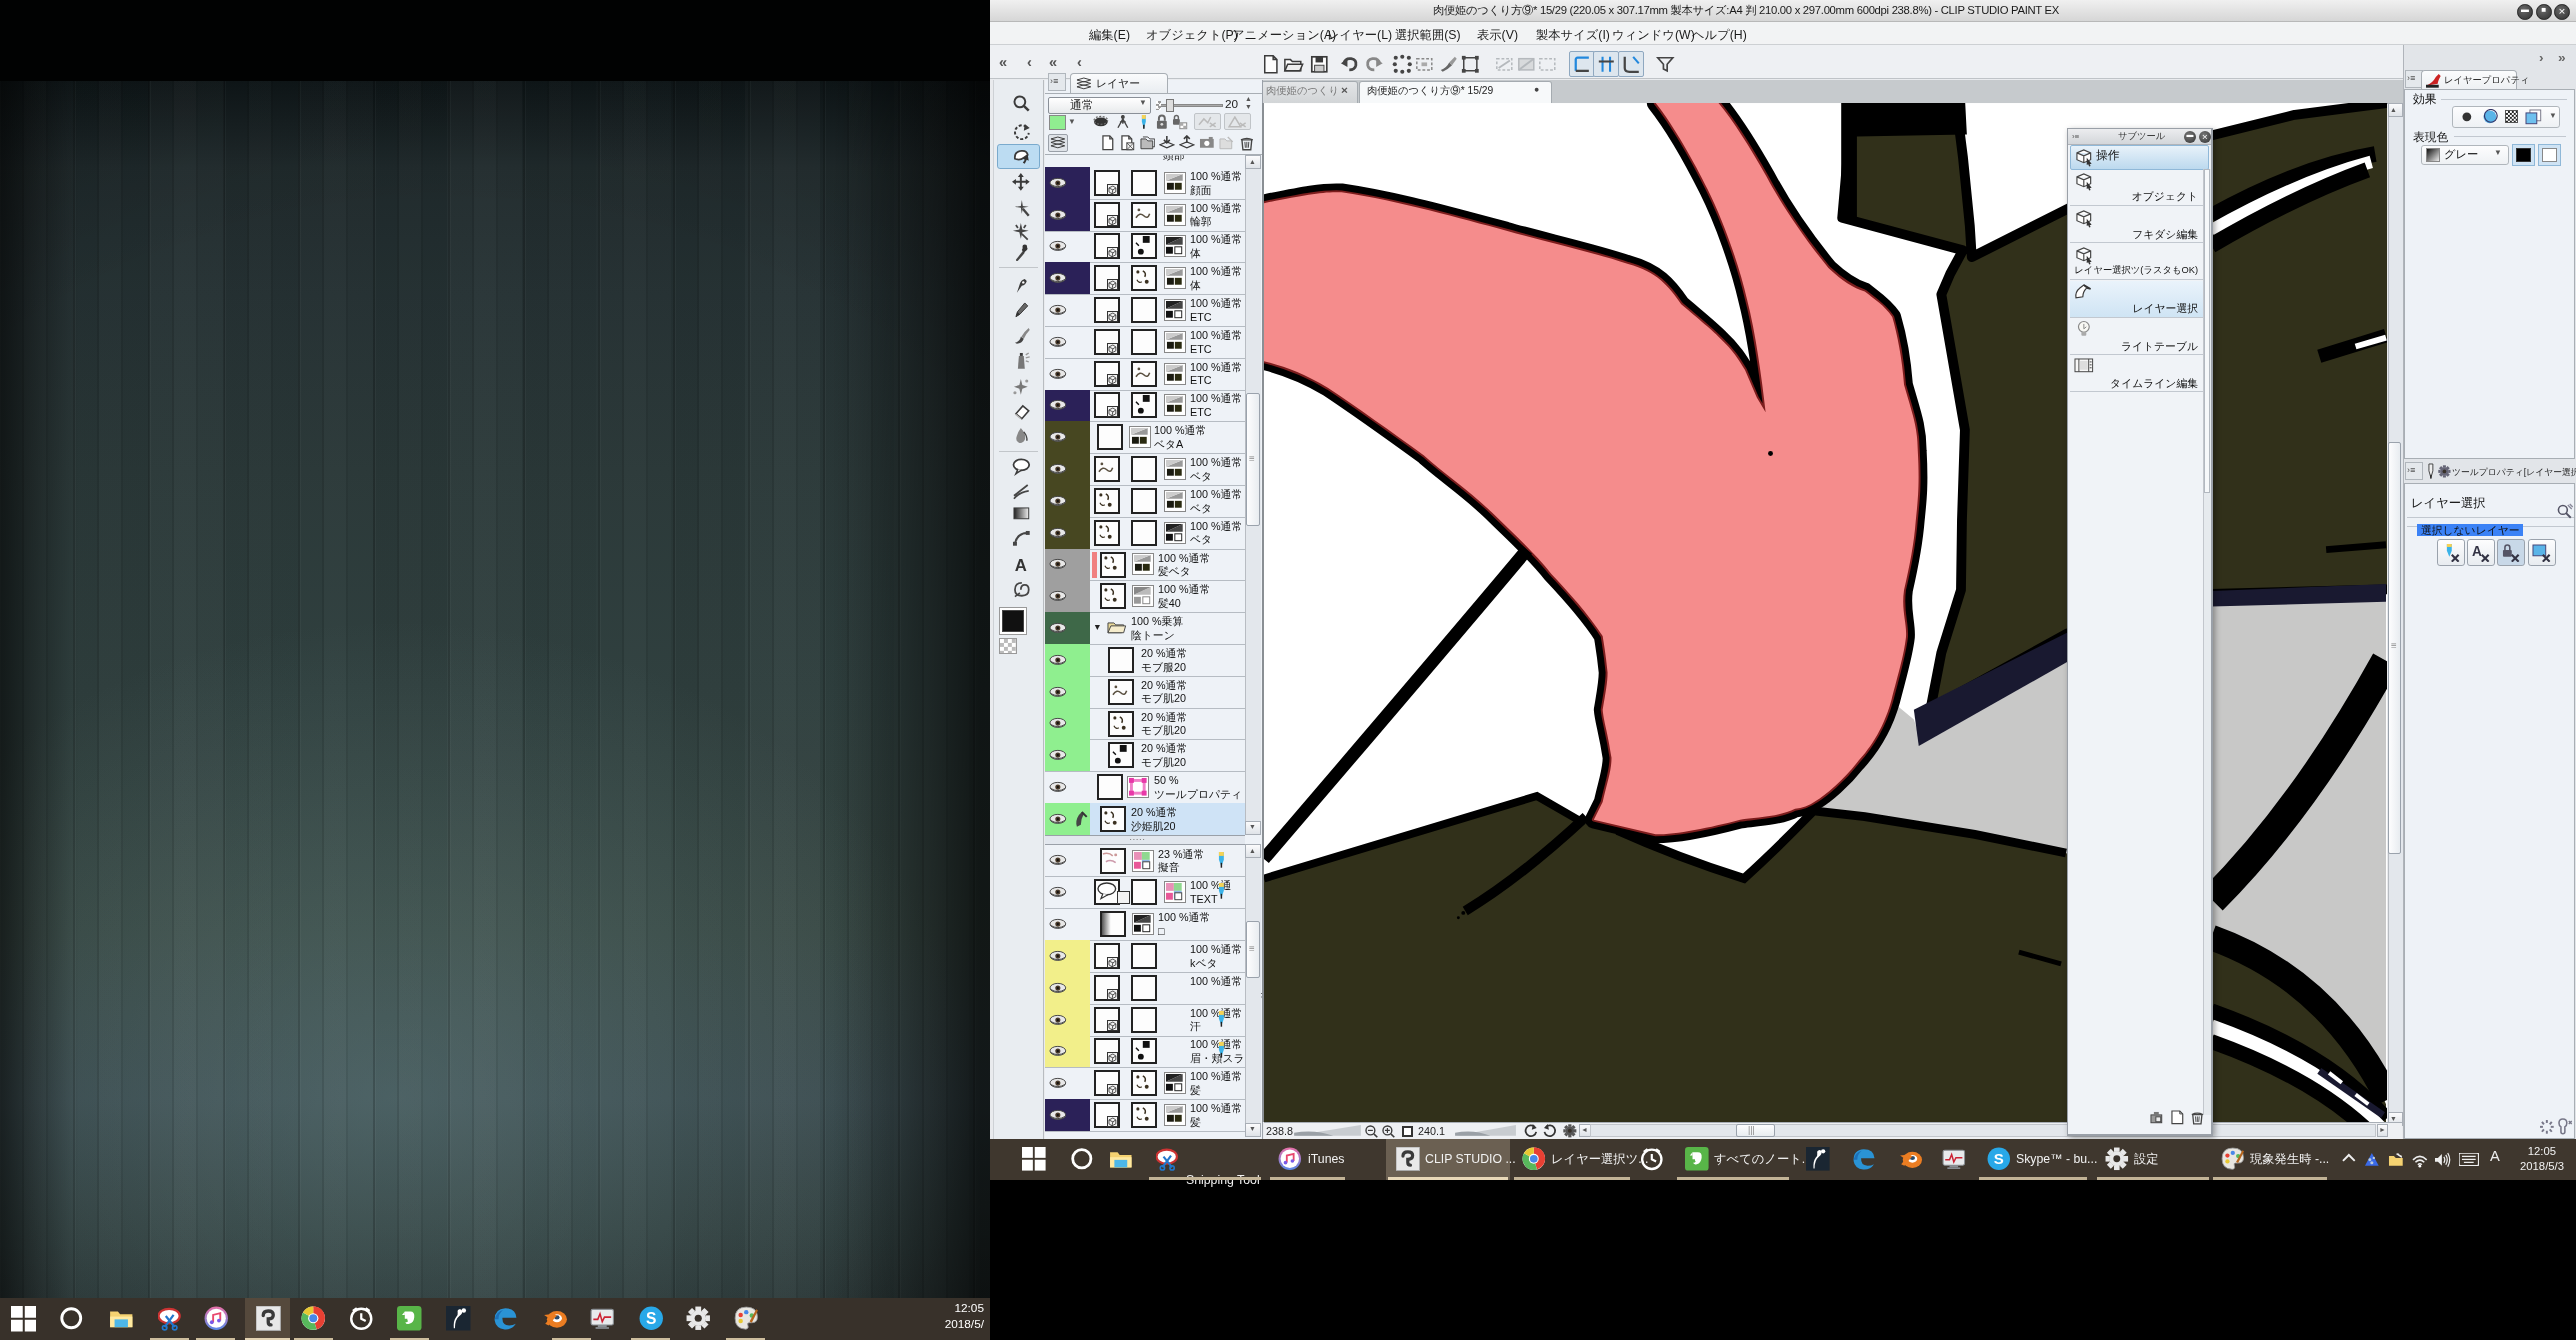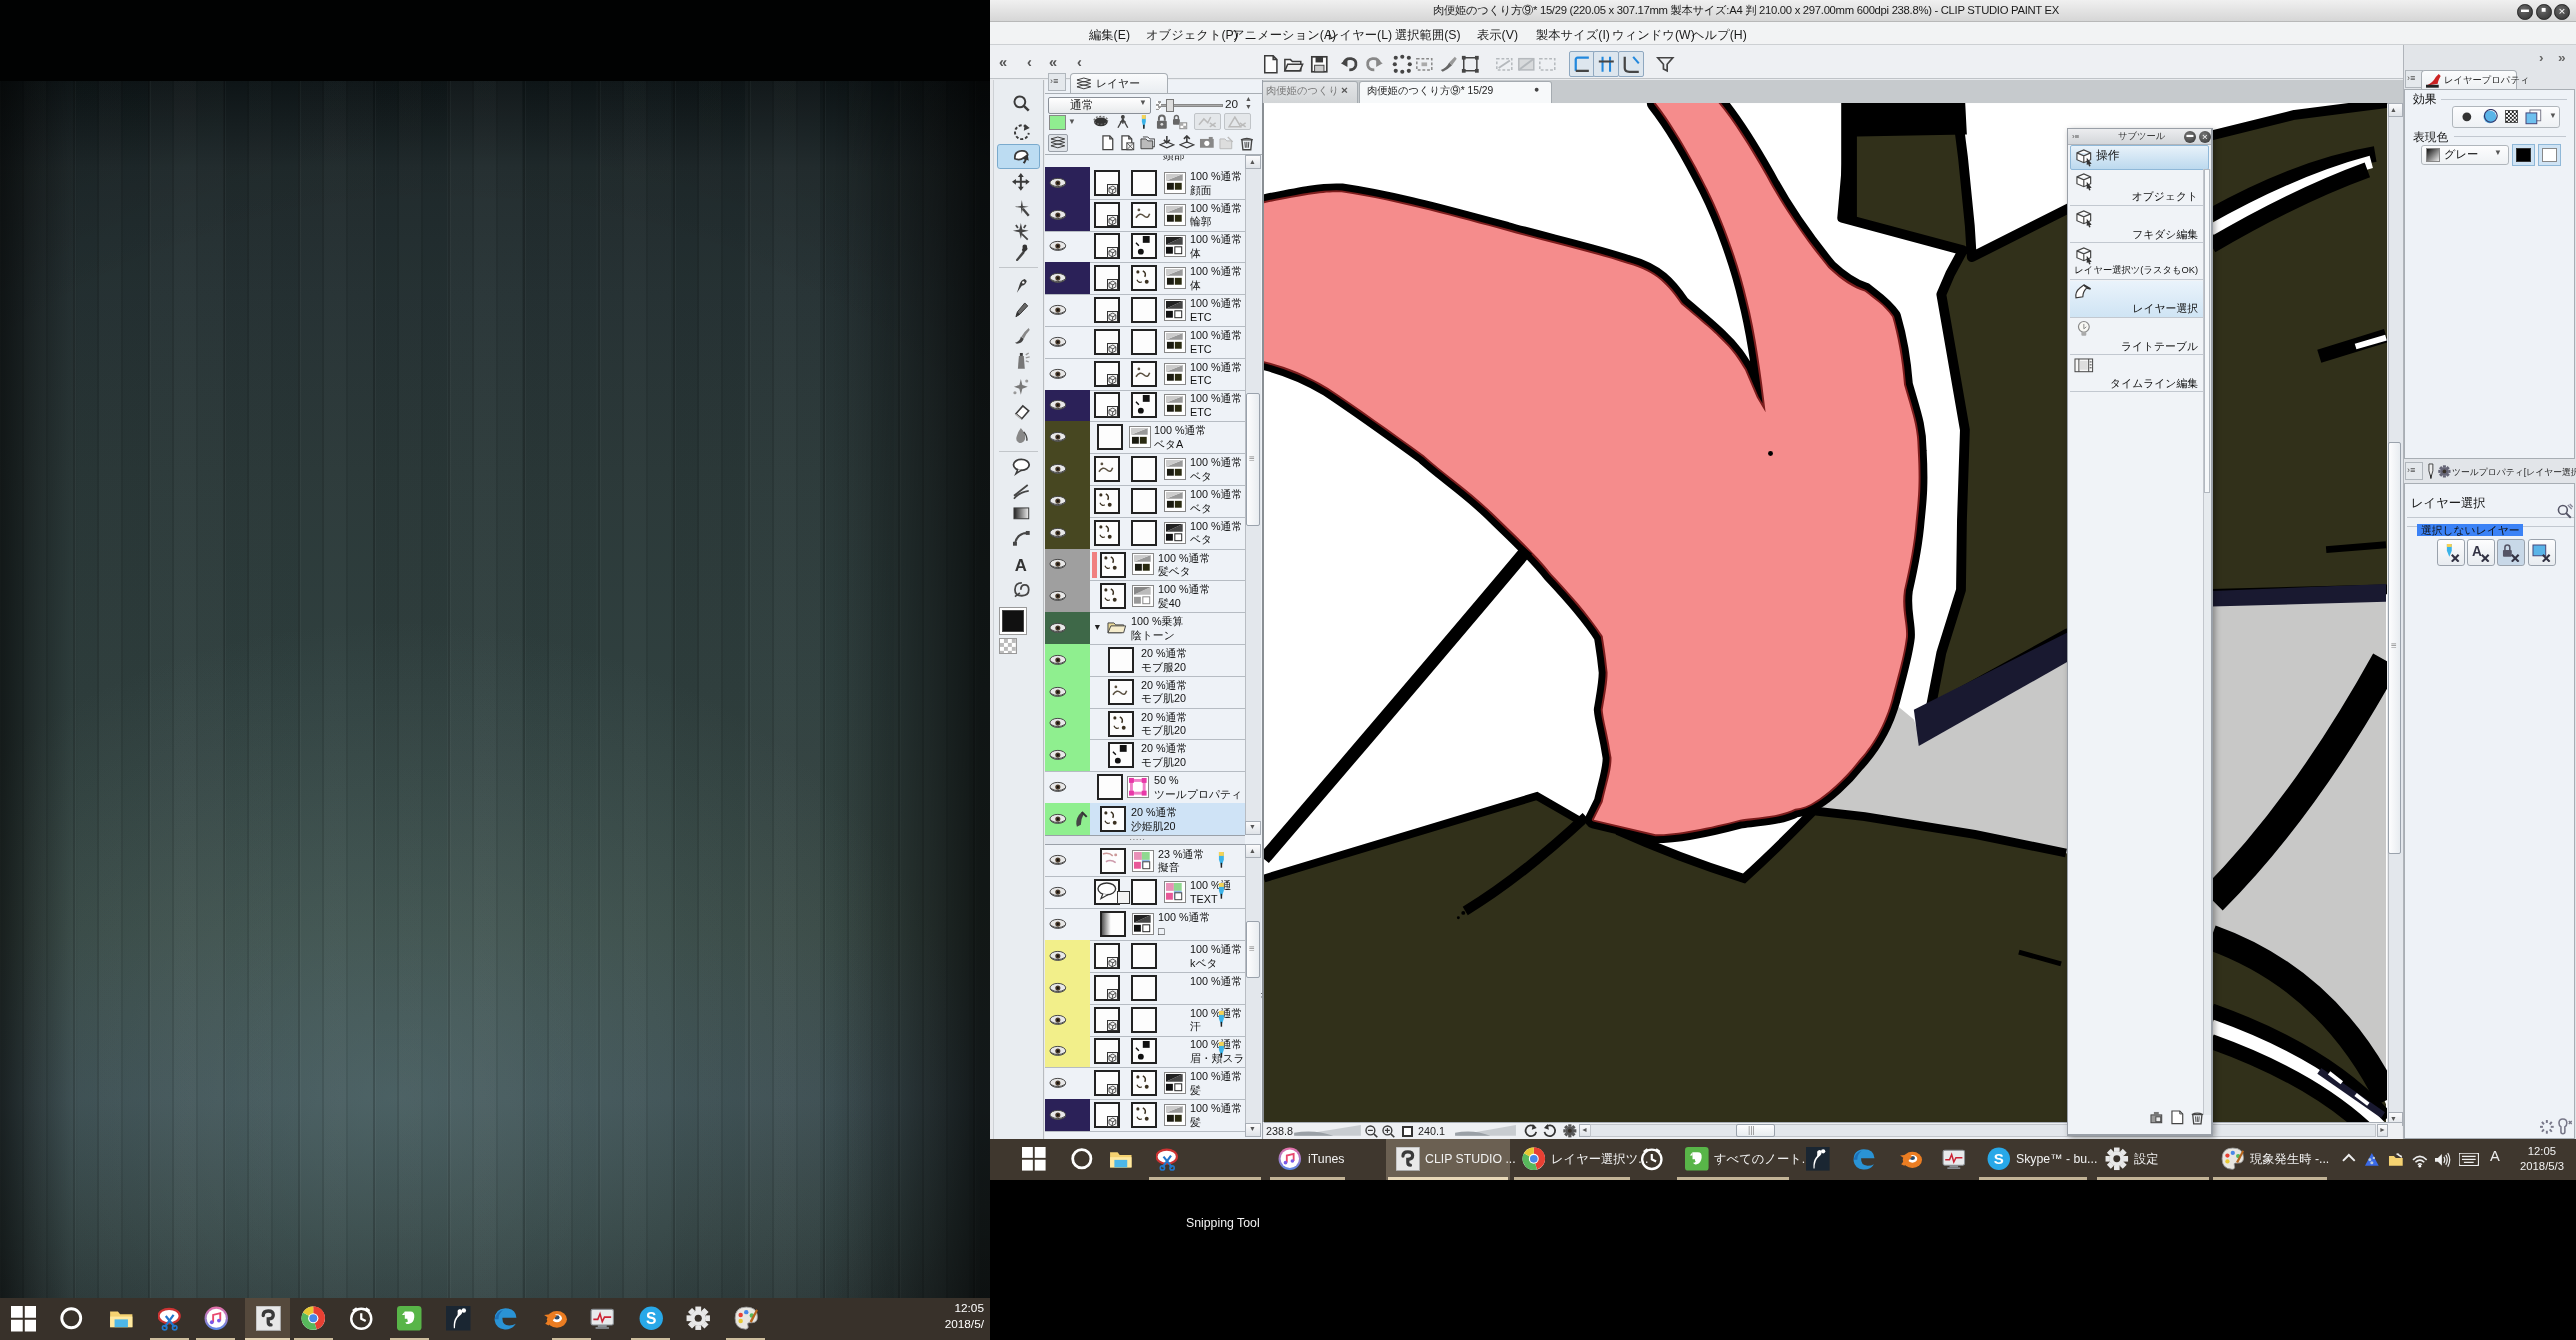--- a/index.html
+++ b/index.html
@@ -1408,21 +1408,21 @@
     <path d="M1 5 L8 5 L10 7.5 L21 7.5 L21 19 L1 19 Z" fill="#f5d271"></path>
     <path d="M1 9.5 L21 9.5 L21 19 L1 19 Z" fill="#ffe9a0"></path>
     <rect x="5" y="12" width="12" height="7" fill="#4db7e8"></rect>
   </svg>
 <svg class="a" style="left:1156px;top:1147px;" width="23.6" height="23.6" viewBox="0 0 22 22">
     <ellipse cx="10" cy="9" rx="9.5" ry="6.5" fill="#fff" stroke="#c33" stroke-width="2"></ellipse>
     <path d="M7 9 L15 19 M14 8 L6 19" stroke="#2277cc" stroke-width="2" fill="none"></path>
     <circle cx="6" cy="19.5" r="2" fill="none" stroke="#2277cc" stroke-width="1.5"></circle>
     <circle cx="15" cy="19.5" r="2" fill="none" stroke="#2277cc" stroke-width="1.5"></circle>
   </svg>
-<div class="a t" style="left:1186px;top:1216px;font-size:12.3px;color:#f2f2f2;">Snipping Tool</div>
+<div class="a t" style="left:1186px;top:1173px;font-size:12.3px;color:#f2f2f2;">Snipping Tool</div>
 <div class="a" style="left:1149px;top:1177px;width:112px;height:2.9px;background:#c2b396;"></div>
 <svg class="a" style="left:1278px;top:1147px;" width="23.6" height="23.6" viewBox="0 0 22 22">
     <defs>
       <linearGradient id="itg" x1="0" y1="0" x2="0" y2="1">
         <stop offset="0" stop-color="#e870a8"></stop>
         <stop offset="1" stop-color="#5a8ae8"></stop>
       </linearGradient>
     </defs>
     <circle cx="11" cy="11" r="10.5" fill="url(#itg)"></circle>
     <circle cx="11" cy="11" r="8.6" fill="#fff"></circle>

